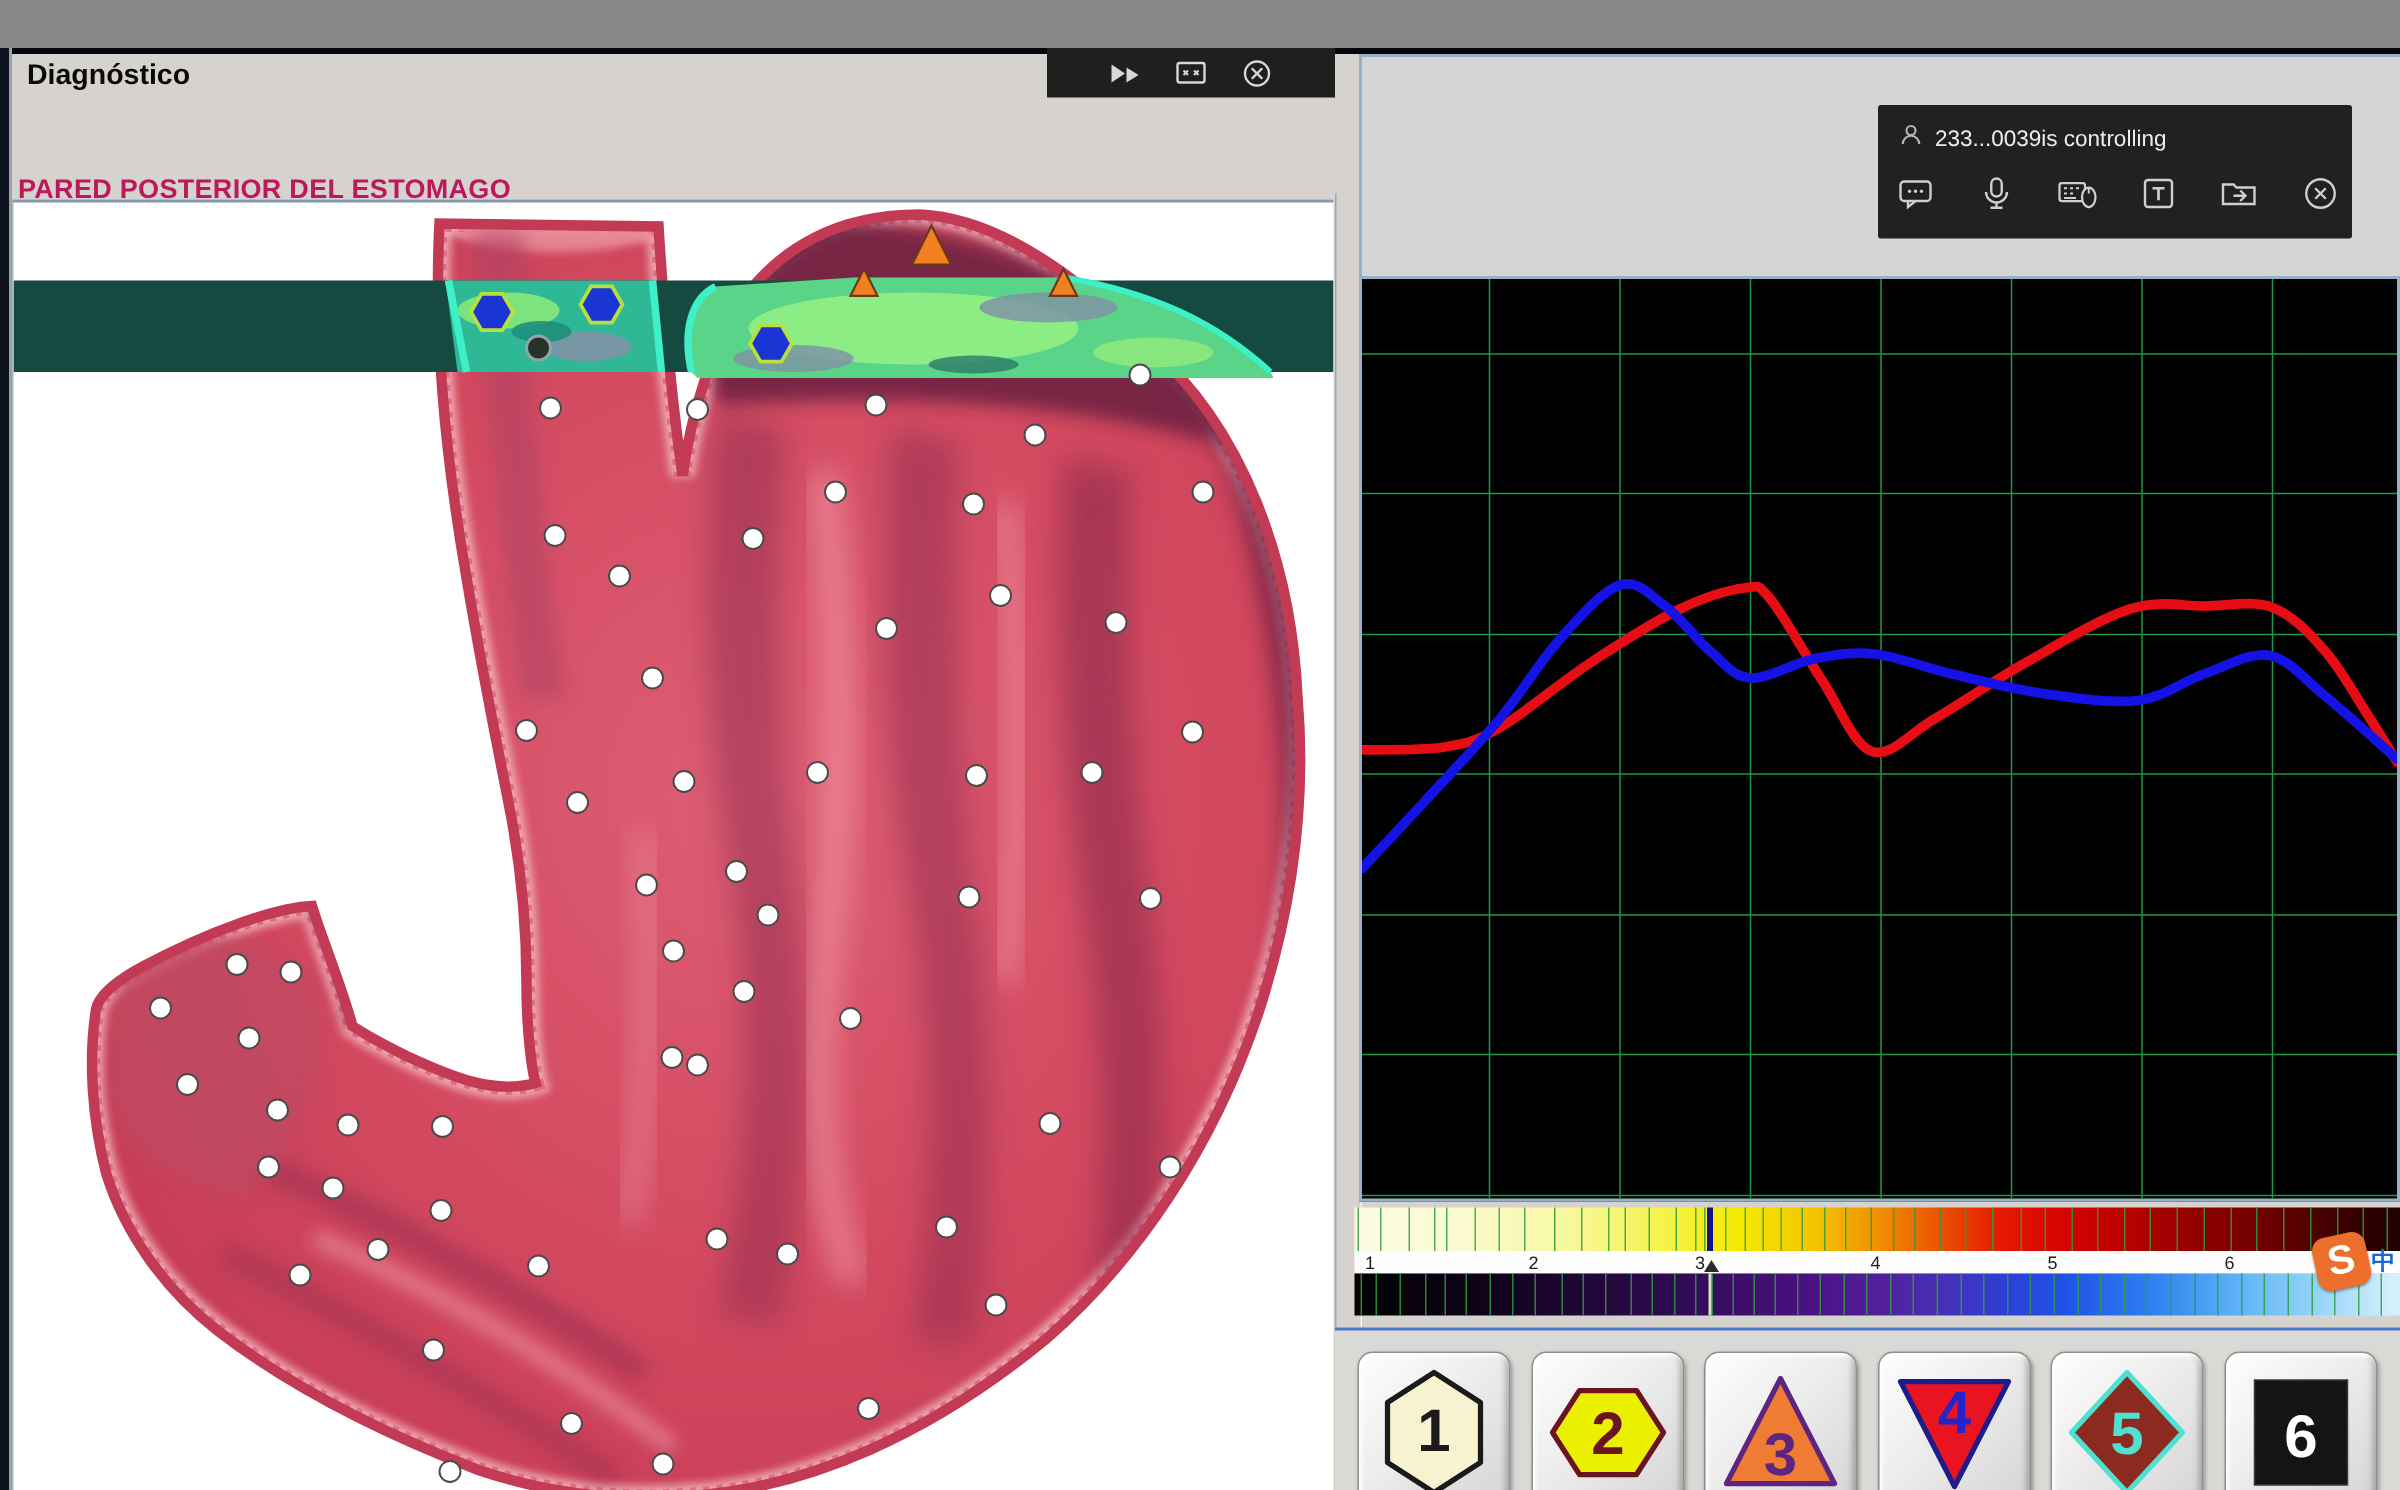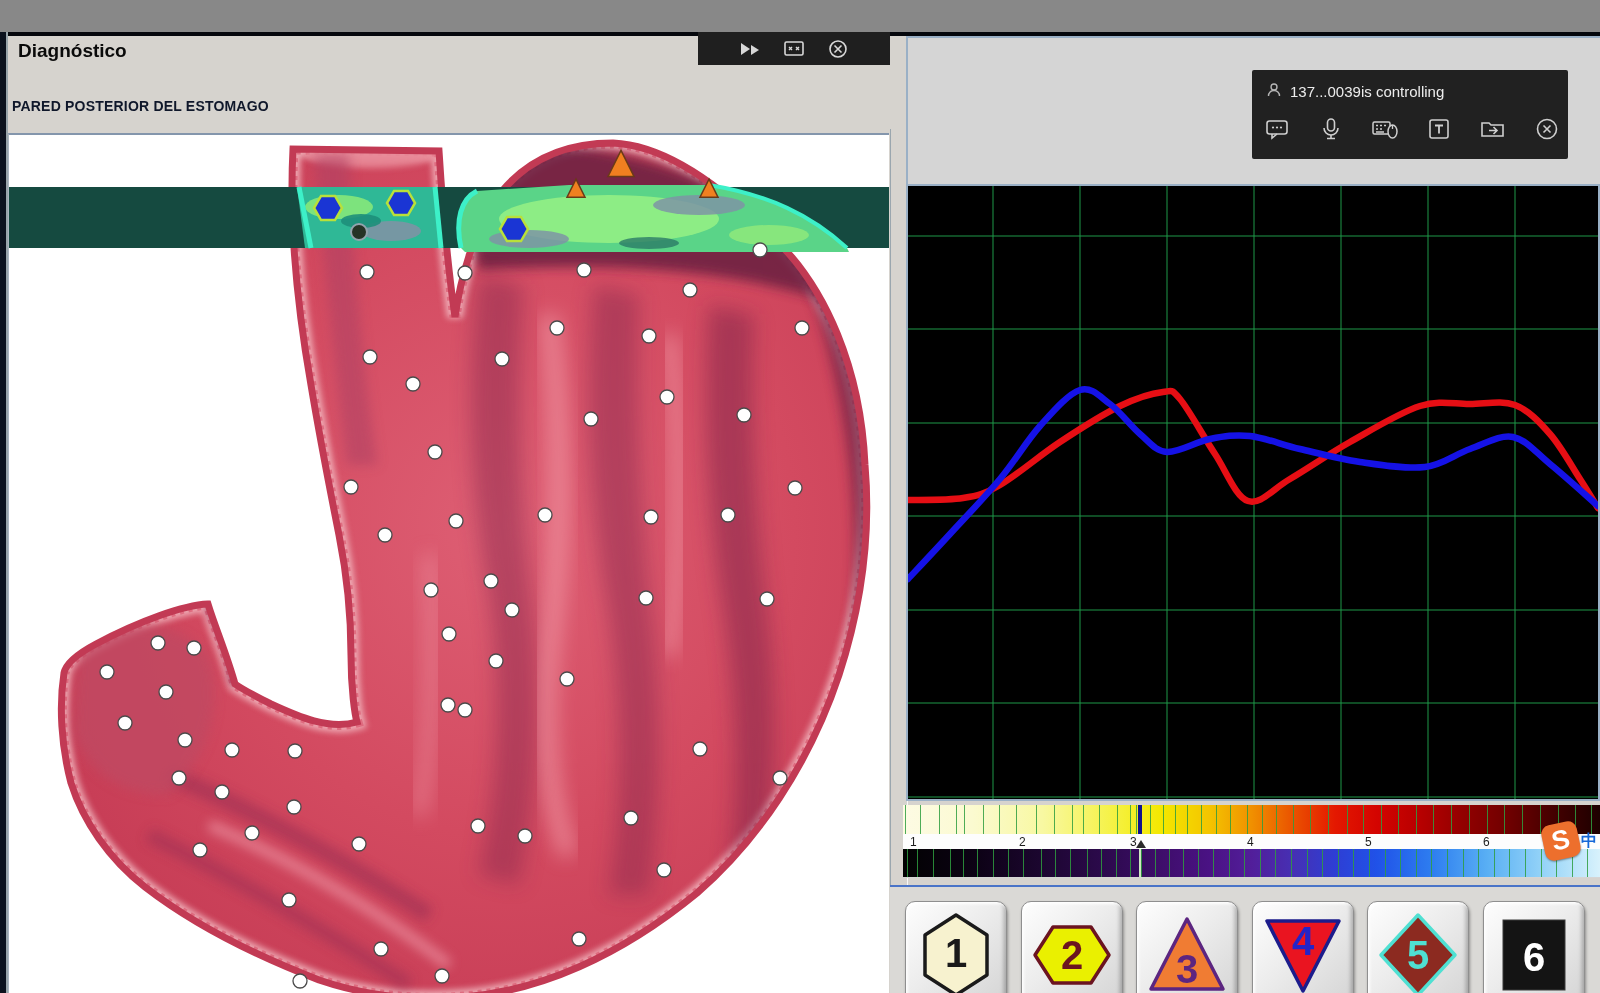--- a/index.html
+++ b/index.html
@@ -5,21 +5,21 @@
   html,body{margin:0;padding:0;background:#888;}
   #app{position:relative;width:1600px;height:993px;overflow:hidden;
        background:#d6d3ce;font-family:"Liberation Sans",sans-serif;margin-top:32px;}
   .abs{position:absolute;}
   
   #top-strip{left:0;top:0;width:1600px;height:4px;background:#05070c;}
   #left-border{left:0;top:0;width:6px;height:993px;background:#0c121e;}
   #left-border-inner{left:6px;top:0;width:2px;height:993px;background:#98a4aa;}
   #left-panel{left:8px;top:4px;width:882px;height:989px;background:#d6d3ce;}
   #app-title{left:10px;top:4px;font-size:19px;font-weight:bold;color:#0a0a0a;}
-  #section-title{left:4px;top:62px;font-size:14px;font-weight:bold;color:#0f172a;letter-spacing:.2px;}
+  #section-title{left:4px;top:80px;font-size:18px;font-weight:bold;color:#be185d;letter-spacing:.2px;}
   #image-panel{left:0px;top:97px;width:880px;height:892px;background:#ffffff;
                border-top:2px solid #8496ac;border-left:1px solid #aab6c0;}
   #stomach-svg{display:block;width:880px;height:890px;}
   
   #divider{left:890px;top:97px;width:16px;height:896px;background:#d6d3ce;
            border-left:1px solid #9aa6ae;border-right:1px solid #f7f7f7;}
   
   #right-gray{left:906px;top:4px;width:694px;height:148px;background:#d5d5d5;
               border-top:2px solid #9ab0c6;border-left:2px solid #9ab0c6;box-sizing:border-box;}
   #chart-panel{left:906px;top:152px;width:694px;height:617px;background:#000;
@@ -439,21 +439,21 @@
   </div>
 
   <div class="abs" id="controlling-panel">
     <div id="controlling-row1">
       <span>
         <svg width="16" height="16" viewBox="0 0 16 16">
             <circle cx="8" cy="5" r="3" fill="none" stroke="#b5b5b5" stroke-width="1.4"></circle>
             <path d="M2.5,14 a5.5,5.5 0 0 1 11,0" fill="none" stroke="#b5b5b5" stroke-width="1.4"></path>
           </svg>
       </span>
-      <span>137...0039is controlling</span>
+      <span>233...0039is controlling</span>
     </div>
     <div id="controlling-row2">
       <span class="cp-icon">
         <svg width="26" height="26" viewBox="0 0 26 26">
             <rect x="3" y="5" width="20" height="13" rx="2.5" fill="none" stroke="#cfcfcf" stroke-width="1.6"></rect>
             <path d="M8,18 v4 l5,-4" fill="none" stroke="#cfcfcf" stroke-width="1.6"></path>
             <circle cx="9" cy="11.5" r="1.1" fill="#cfcfcf"></circle>
             <circle cx="13" cy="11.5" r="1.1" fill="#cfcfcf"></circle>
             <circle cx="17" cy="11.5" r="1.1" fill="#cfcfcf"></circle>
           </svg>

